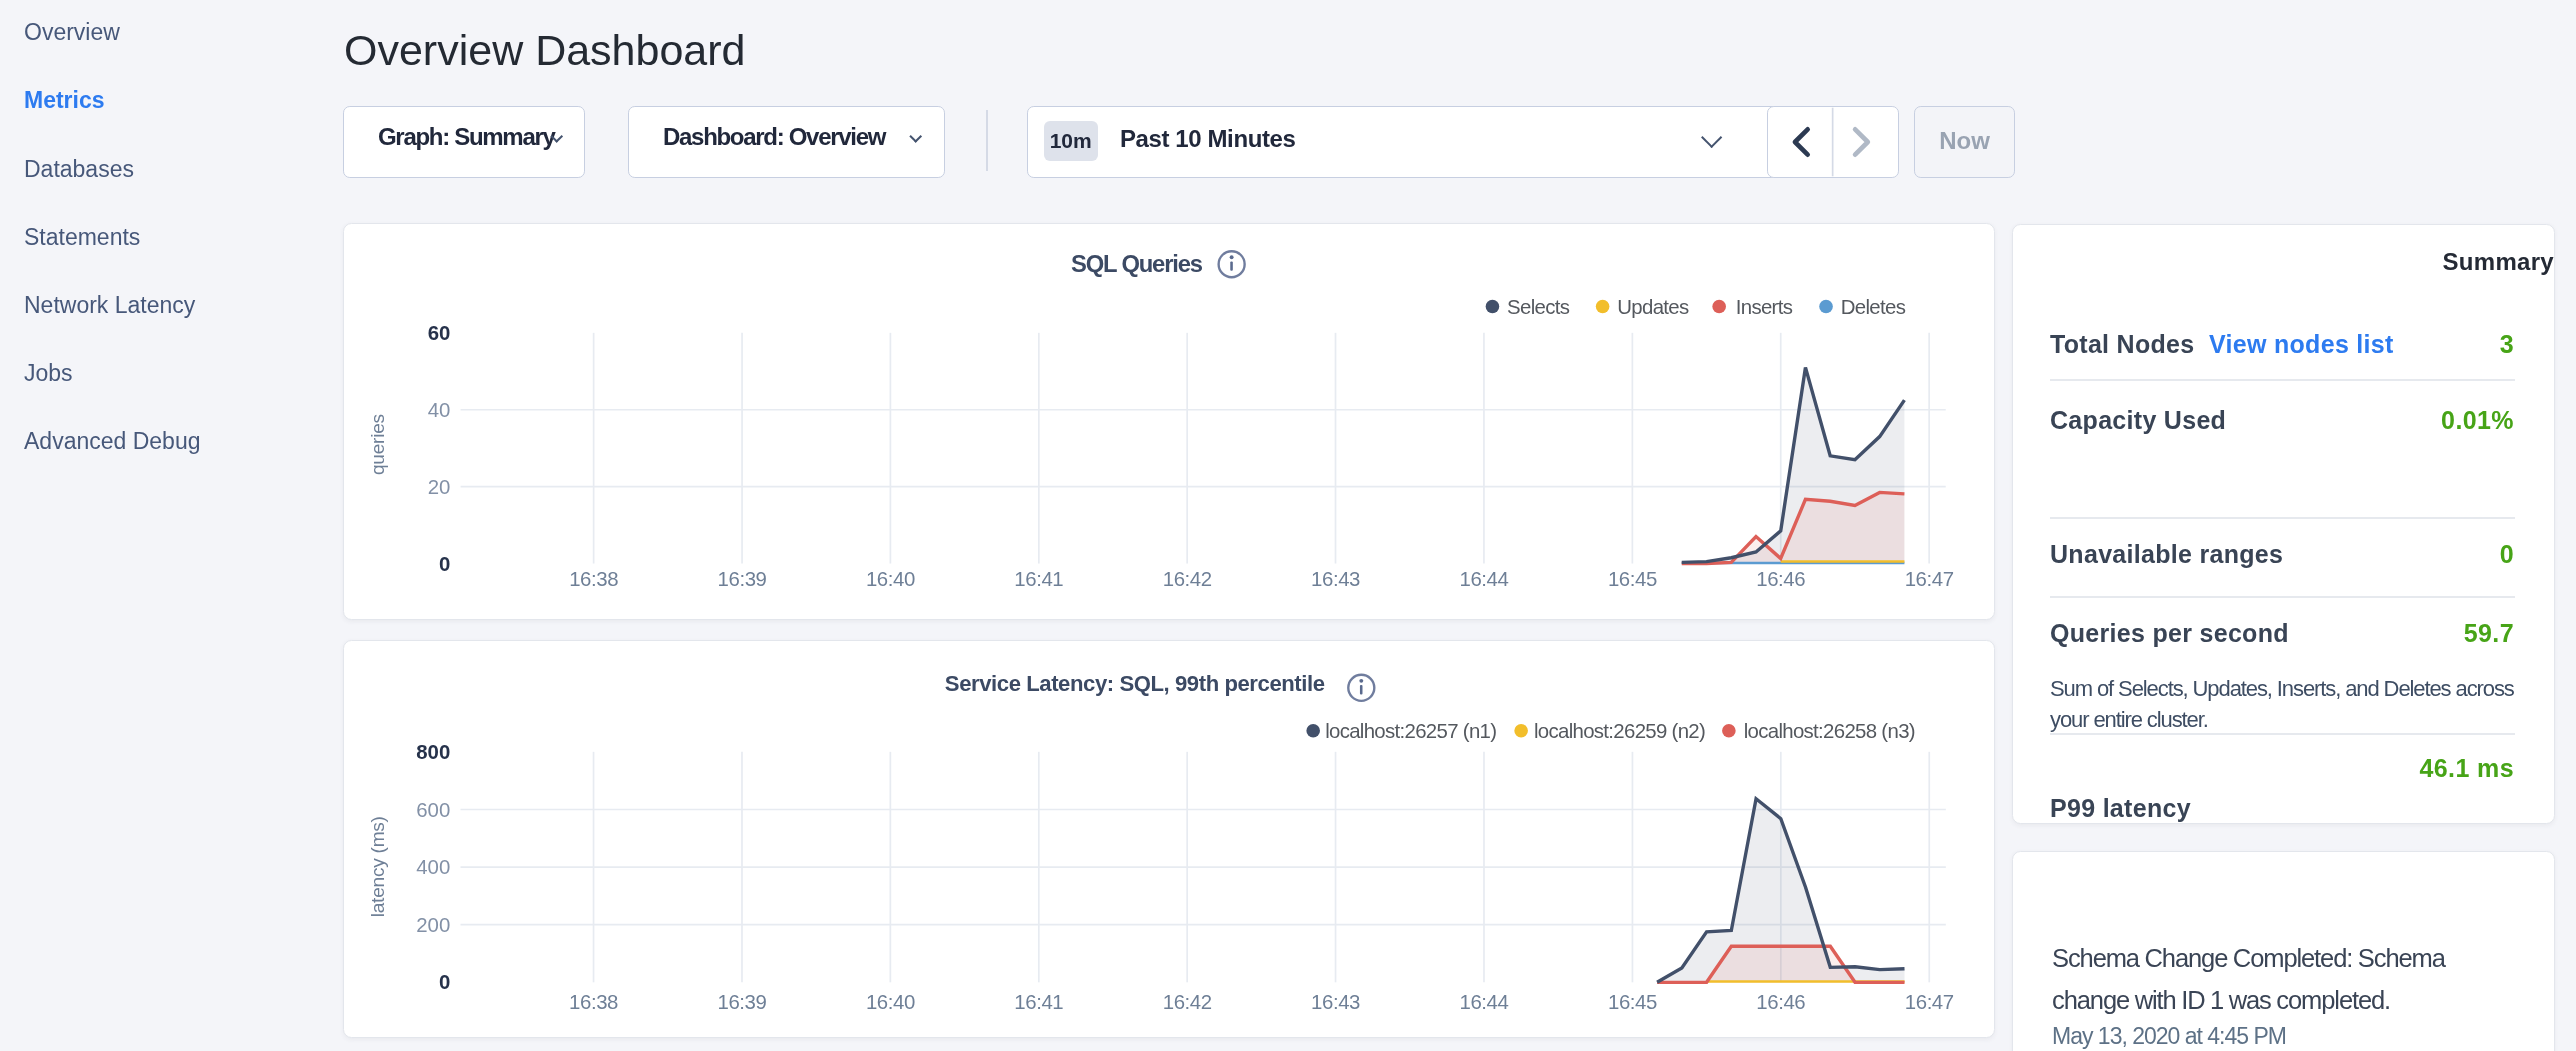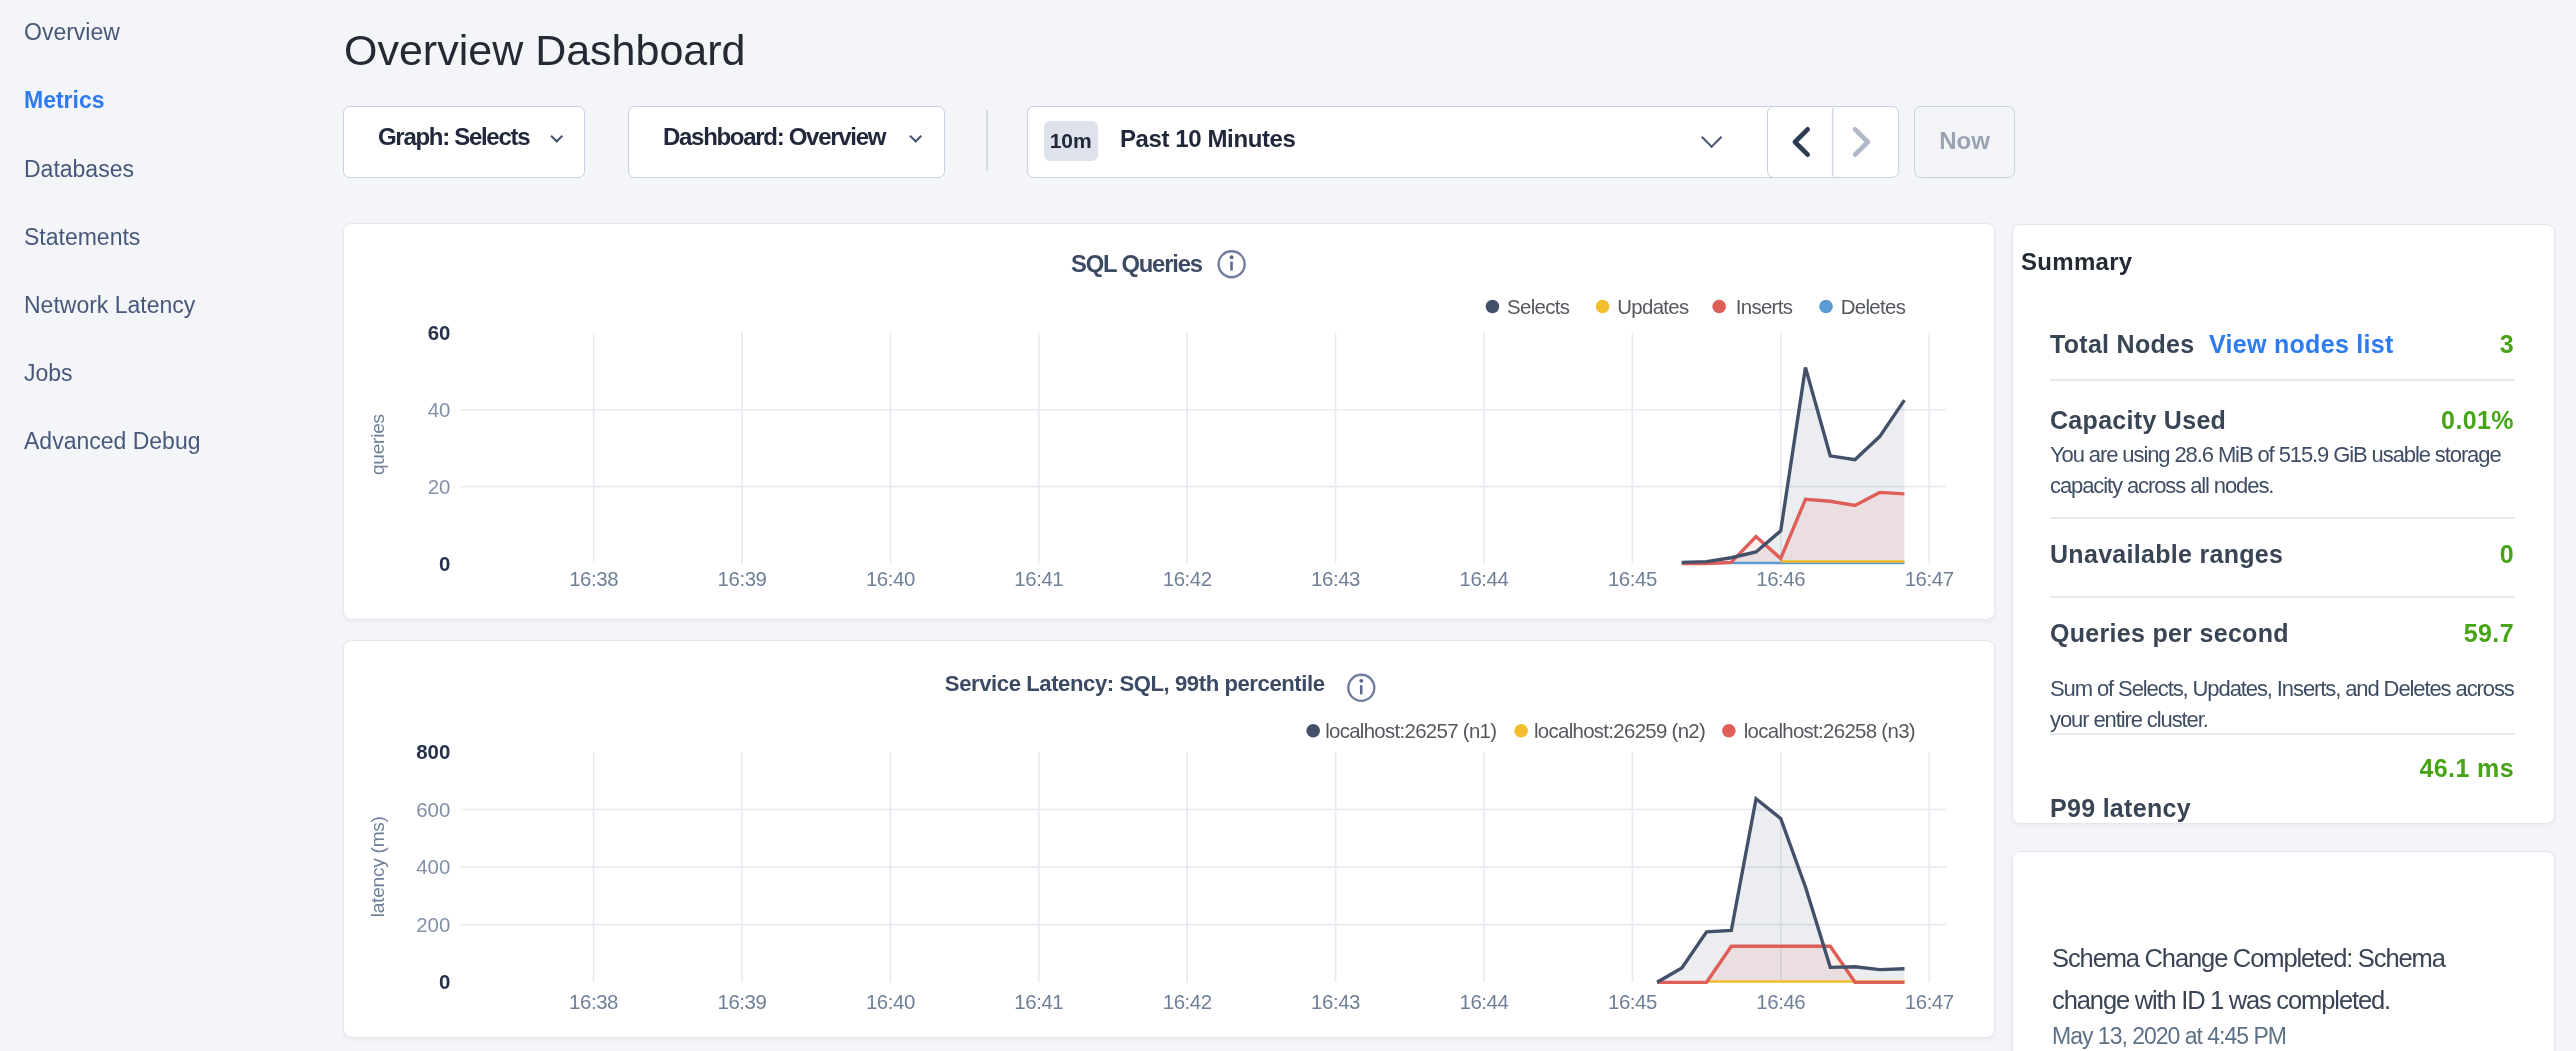--- a/index.html
+++ b/index.html
@@ -22,21 +22,21 @@
 <a href="#" class="active" style="top:89px">Metrics</a>
 <a href="#" class="" style="top:158px">Databases</a>
 <a href="#" class="" style="top:226px">Statements</a>
 <a href="#" class="" style="top:294px">Network Latency</a>
 <a href="#" class="" style="top:362px">Jobs</a>
 <a href="#" class="" style="top:430px">Advanced Debug</a>
 </div>
 <h1>Overview Dashboard</h1>
 
 <div class="ctl" style="left:343px; width:242px;"></div>
-<span class="ctlt" style="left:378px; top:125px;">Graph: Selects</span>
+<span class="ctlt" style="left:378px; top:125px;">Graph: Summary</span>
 <span class="chev" style="left:552px; top:132px;"></span>
 
 <div class="ctl" style="left:628px; width:317px;"></div>
 <span class="ctlt" style="left:663px; top:125px;">Dashboard: Overview</span>
 <span class="chev" style="left:911px; top:132px;"></span>
 
 <div class="abs" style="left:986px; top:110px; width:1.7px; height:61px; background:#d5dae6;"></div>
 
 <div class="ctl" style="left:1027px; width:782px;">
   <span class="abs" style="left:15.7px; top:13.6px; width:54px; height:40px; background:#dee2eb; border-radius:6px; text-align:center; line-height:40px; font-size:21px; font-weight:bold; color:#21283b;">10m</span>
@@ -142,28 +142,27 @@
 <circle cx="1628.8" cy="105.5" r="8" fill="#dd5f58"></circle>
 <text x="1646.3" y="114.5" font-size="24" letter-spacing="-0.8" fill="#54585e">localhost:26258 (n3)</text>
 <polygon points="1544.4,401.4 1544.4,401.4 1573.5,384.5 1602.6,342.1 1631.7,340.4 1660.8,185.5 1689.9,208.9 1719.0,289.6 1748.1,383.8 1777.2,383.1 1806.3,386.5 1835.4,385.5 1835.4,401.4" fill="#42506a" fill-opacity="0.1"></polygon>
 <polygon points="1544.4,401.4 1544.4,401.4 1602.6,401.4 1631.7,359.0 1748.1,359.0 1777.2,401.4 1835.4,401.4 1835.4,401.4" fill="#dd5f58" fill-opacity="0.1"></polygon>
 <polyline points="1602.6,400.4 1835.4,400.4" fill="none" stroke="#f2be2b" stroke-width="3"></polyline>
 <polyline points="1544.4,401.4 1602.6,401.4 1631.7,359.0 1748.1,359.0 1777.2,401.4 1835.4,401.4" fill="none" stroke="#dd5f58" stroke-width="4"></polyline>
 <polyline points="1544.4,401.4 1573.5,384.5 1602.6,342.1 1631.7,340.4 1660.8,185.5 1689.9,208.9 1719.0,289.6 1748.1,383.8 1777.2,383.1 1806.3,386.5 1835.4,385.5" fill="none" stroke="#42506a" stroke-width="4"></polyline>
 </svg></div>
 
 <div class="card" style="left:2012px; top:224px; width:543px; height:600px;">
-  <div class="abs" style="left:8px; right:0; top:25px; text-align:left; font-size:24px; line-height:1; font-weight:bold; color:#242a35; letter-spacing:0.3px;">Summary</div>
+  <div class="abs" style="left:8px; right:0; top:25px; text-align:right; font-size:24px; line-height:1; font-weight:bold; color:#242a35; letter-spacing:0.3px;">Summary</div>
   <span class="slab" style="left:37px; top:107px;">Total Nodes</span>
   <span class="abs" style="left:196px; top:107px; font-size:25px; line-height:1; font-weight:bold; color:#2d7bf0; letter-spacing:0.3px;text-align:center;">View nodes list</span>
   <span class="sval" style="top:107px;">3</span>
   <div class="sdiv" style="top:154px;"></div>
   <span class="slab" style="left:37px; top:183px;">Capacity Used</span>
   <span class="sval" style="top:183px;">0.01%</span>
-  <div class="sdesc" style="top:214px;">You are using 28.6 MiB of 515.9 GiB usable storage<br>capacity across all nodes.</div>
   <div class="sdiv" style="top:292px;"></div>
   <span class="slab" style="left:37px; top:317px;">Unavailable ranges</span>
   <span class="sval" style="top:317px;">0</span>
   <div class="sdiv" style="top:371px;"></div>
   <span class="slab" style="left:37px; top:396px;">Queries per second</span>
   <span class="sval" style="top:396px;">59.7</span>
   <div class="sdesc" style="top:448px;">Sum of Selects, Updates, Inserts, and Deletes across<br>your entire cluster.</div>
   <div class="sdiv" style="top:508px;"></div>
   <span class="slab" style="left:37px; top:531px;margin-top:40px;">P99 latency</span>
   <span class="sval" style="top:531px;">46.1 ms</span>

